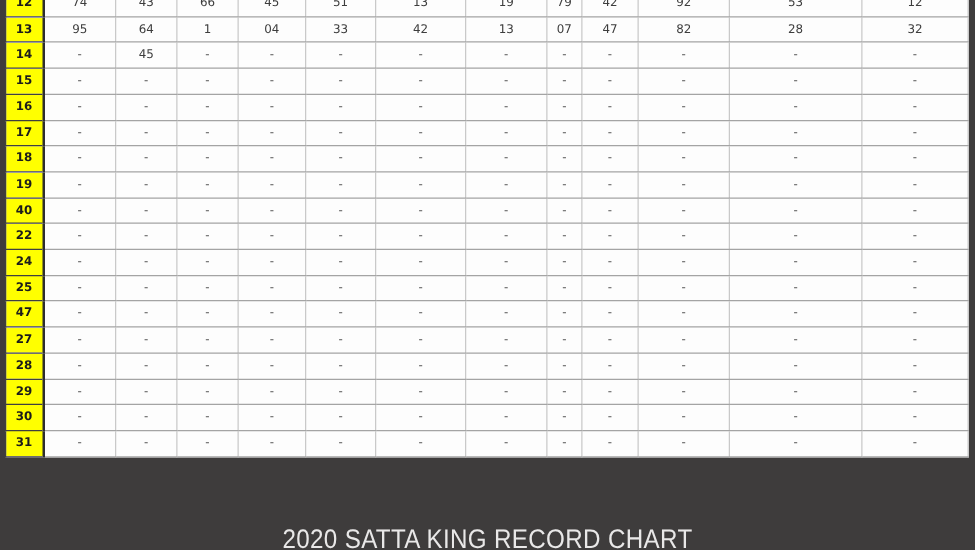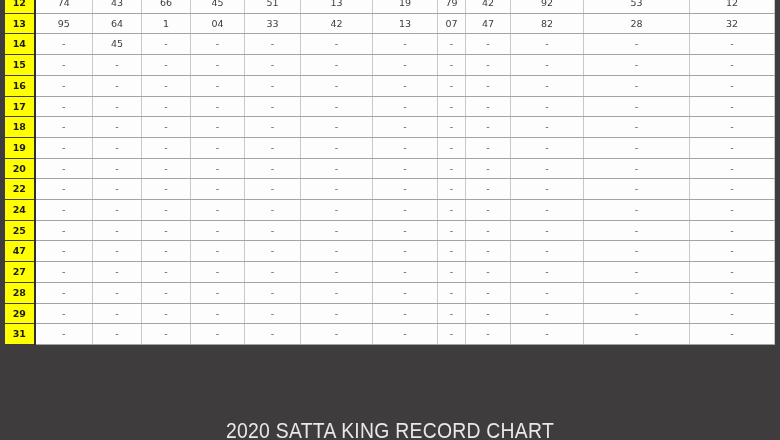--- a/index.html
+++ b/index.html
@@ -202,21 +202,21 @@
           <td class="dash">-</td>
           <td class="dash">-</td>
           <td class="dash">-</td>
           <td class="dash">-</td>
           <td class="dash">-</td>
           <td class="dash">-</td>
           <td class="dash">-</td>
           <td class="dash">-</td>
         </tr>
         <tr>
-          <td class="rowhead">20</td>
+          <td class="rowhead">40</td>
           <td class="dash">-</td>
           <td class="dash">-</td>
           <td class="dash">-</td>
           <td class="dash">-</td>
           <td class="dash">-</td>
           <td class="dash">-</td>
           <td class="dash">-</td>
           <td class="dash">-</td>
           <td class="dash">-</td>
           <td class="dash">-</td>
@@ -308,20 +308,35 @@
           <td class="dash">-</td>
           <td class="dash">-</td>
           <td class="dash">-</td>
           <td class="dash">-</td>
           <td class="dash">-</td>
           <td class="dash">-</td>
           <td class="dash">-</td>
         </tr>
         <tr>
           <td class="rowhead">29</td>
+          <td class="dash">-</td>
+          <td class="dash">-</td>
+          <td class="dash">-</td>
+          <td class="dash">-</td>
+          <td class="dash">-</td>
+          <td class="dash">-</td>
+          <td class="dash">-</td>
+          <td class="dash">-</td>
+          <td class="dash">-</td>
+          <td class="dash">-</td>
+          <td class="dash">-</td>
+          <td class="dash">-</td>
+        </tr>
+        <tr>
+          <td class="rowhead">30</td>
           <td class="dash">-</td>
           <td class="dash">-</td>
           <td class="dash">-</td>
           <td class="dash">-</td>
           <td class="dash">-</td>
           <td class="dash">-</td>
           <td class="dash">-</td>
           <td class="dash">-</td>
           <td class="dash">-</td>
           <td class="dash">-</td>

